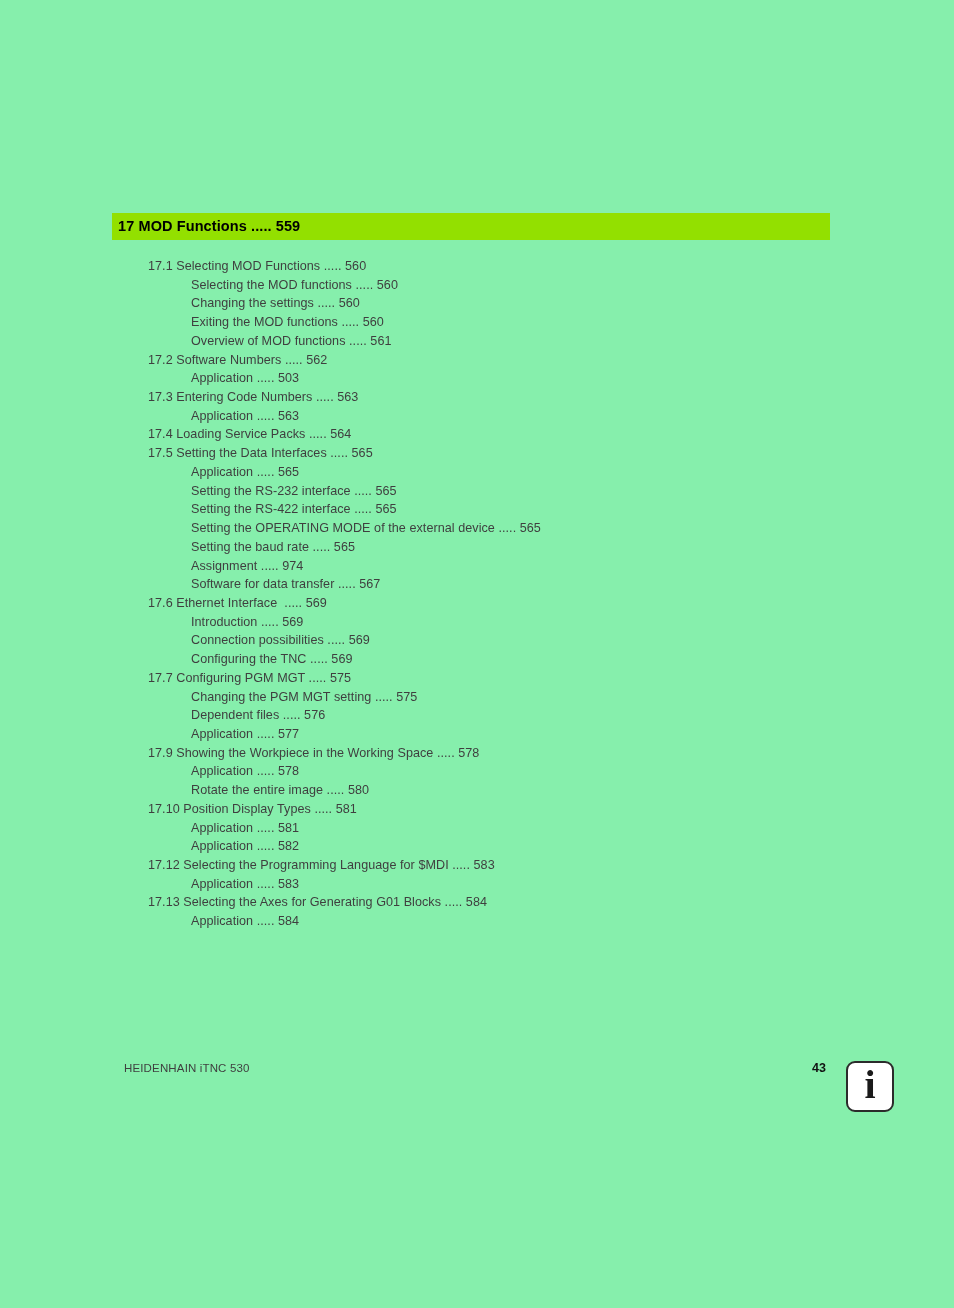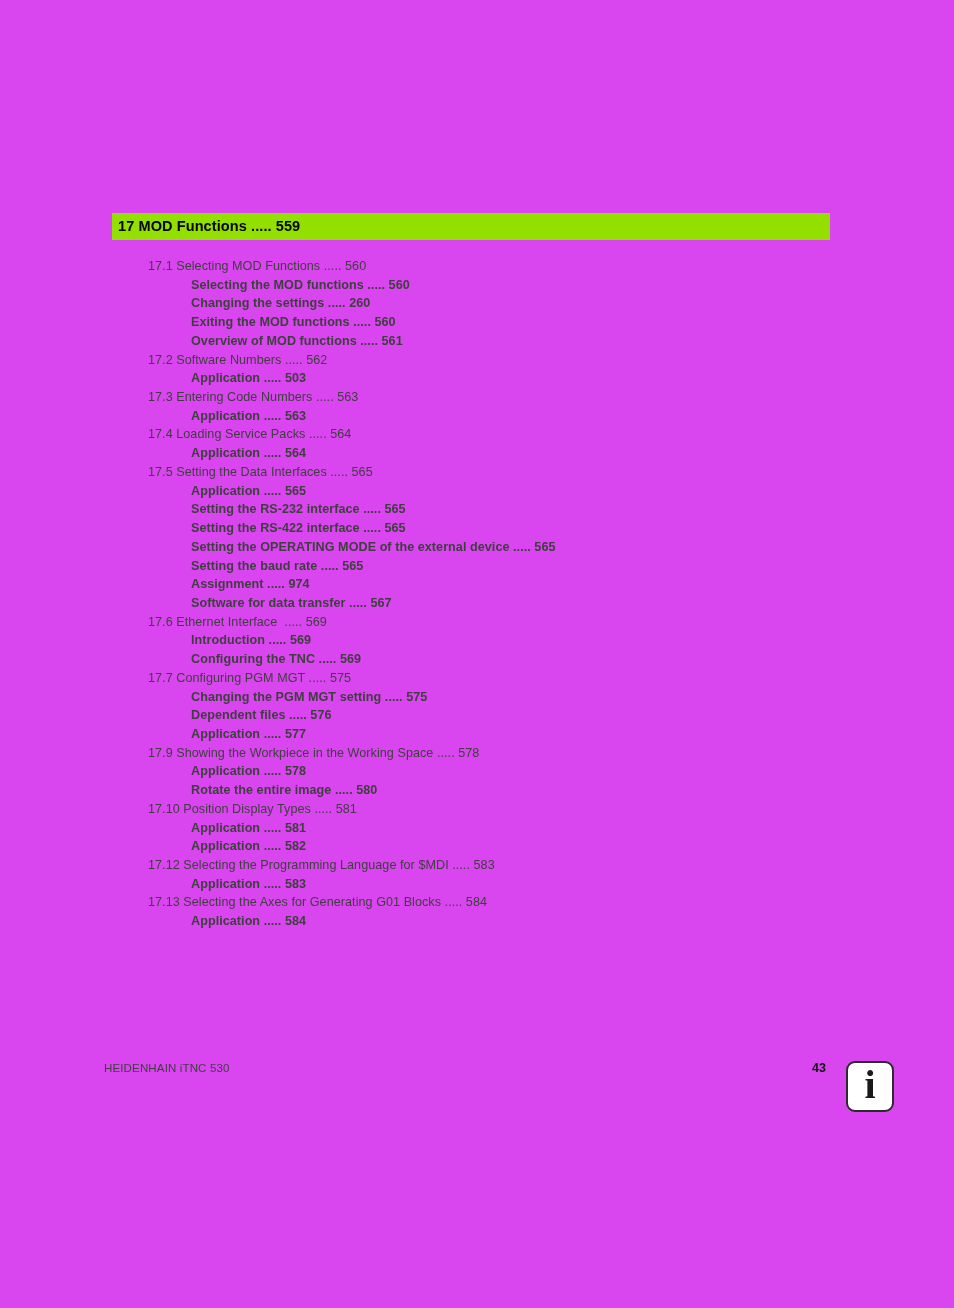--- a/index.html
+++ b/index.html
@@ -13,21 +13,21 @@
     height: 1308px;
     position: relative;
     overflow: hidden;
     font-family: "Liberation Sans", sans-serif;
     -webkit-font-smoothing: antialiased;
   }
 
   .page {
     position: absolute;
     inset: 0;
-    background: #d946ef;
+    background: #86efac;
   }
 
   
   .chapter-bar {
     position: absolute;
     left: 112px;
     top: 213px;
     width: 718px;
     height: 27px;
     background: #93e000;
@@ -54,26 +54,26 @@
   }
   .toc-entry {
     font-size: 12.6px;
     color: #3f3f3f;
     line-height: 18.72px;
     height: 18.72px;
     white-space: pre;
     letter-spacing: 0.05px;
   }
   .lvl1 { padding-left: 148px; }
-  .lvl2 { padding-left: 191px; font-weight: bold; }
+  .lvl2 { padding-left: 191px; }
 
   
   .footer-brand {
     position: absolute;
-    left: 104px;
+    left: 124px;
     top: 1062px;
     font-size: 11.5px;
     color: #3f3f3f;
     white-space: pre;
     letter-spacing: 0.15px;
   }
   .footer-pageno {
     position: absolute;
     left: 812px;
     top: 1061px;
@@ -111,39 +111,39 @@
 
 <div class="page">
 
   <div class="chapter-bar">
     <span class="chapter-title">17 MOD Functions ..... 559</span>
   </div>
 
   <div class="toc" id="toc-list">
       <div class="toc-entry lvl1">17.1 Selecting MOD Functions ..... 560</div>
       <div class="toc-entry lvl2">Selecting the MOD functions ..... 560</div>
-      <div class="toc-entry lvl2">Changing the settings ..... 260</div>
+      <div class="toc-entry lvl2">Changing the settings ..... 560</div>
       <div class="toc-entry lvl2">Exiting the MOD functions ..... 560</div>
       <div class="toc-entry lvl2">Overview of MOD functions ..... 561</div>
       <div class="toc-entry lvl1">17.2 Software Numbers ..... 562</div>
       <div class="toc-entry lvl2">Application ..... 503</div>
       <div class="toc-entry lvl1">17.3 Entering Code Numbers ..... 563</div>
       <div class="toc-entry lvl2">Application ..... 563</div>
       <div class="toc-entry lvl1">17.4 Loading Service Packs ..... 564</div>
-      <div class="toc-entry lvl2">Application ..... 564</div>
       <div class="toc-entry lvl1">17.5 Setting the Data Interfaces ..... 565</div>
       <div class="toc-entry lvl2">Application ..... 565</div>
       <div class="toc-entry lvl2">Setting the RS-232 interface ..... 565</div>
       <div class="toc-entry lvl2">Setting the RS-422 interface ..... 565</div>
       <div class="toc-entry lvl2">Setting the OPERATING MODE of the external device ..... 565</div>
       <div class="toc-entry lvl2">Setting the baud rate ..... 565</div>
       <div class="toc-entry lvl2">Assignment ..... 974</div>
       <div class="toc-entry lvl2">Software for data transfer ..... 567</div>
       <div class="toc-entry lvl1">17.6 Ethernet Interface  ..... 569</div>
       <div class="toc-entry lvl2">Introduction ..... 569</div>
+      <div class="toc-entry lvl2">Connection possibilities ..... 569</div>
       <div class="toc-entry lvl2">Configuring the TNC ..... 569</div>
       <div class="toc-entry lvl1">17.7 Configuring PGM MGT ..... 575</div>
       <div class="toc-entry lvl2">Changing the PGM MGT setting ..... 575</div>
       <div class="toc-entry lvl2">Dependent files ..... 576</div>
       <div class="toc-entry lvl2">Application ..... 577</div>
       <div class="toc-entry lvl1">17.9 Showing the Workpiece in the Working Space ..... 578</div>
       <div class="toc-entry lvl2">Application ..... 578</div>
       <div class="toc-entry lvl2">Rotate the entire image ..... 580</div>
       <div class="toc-entry lvl1">17.10 Position Display Types ..... 581</div>
       <div class="toc-entry lvl2">Application ..... 581</div>

